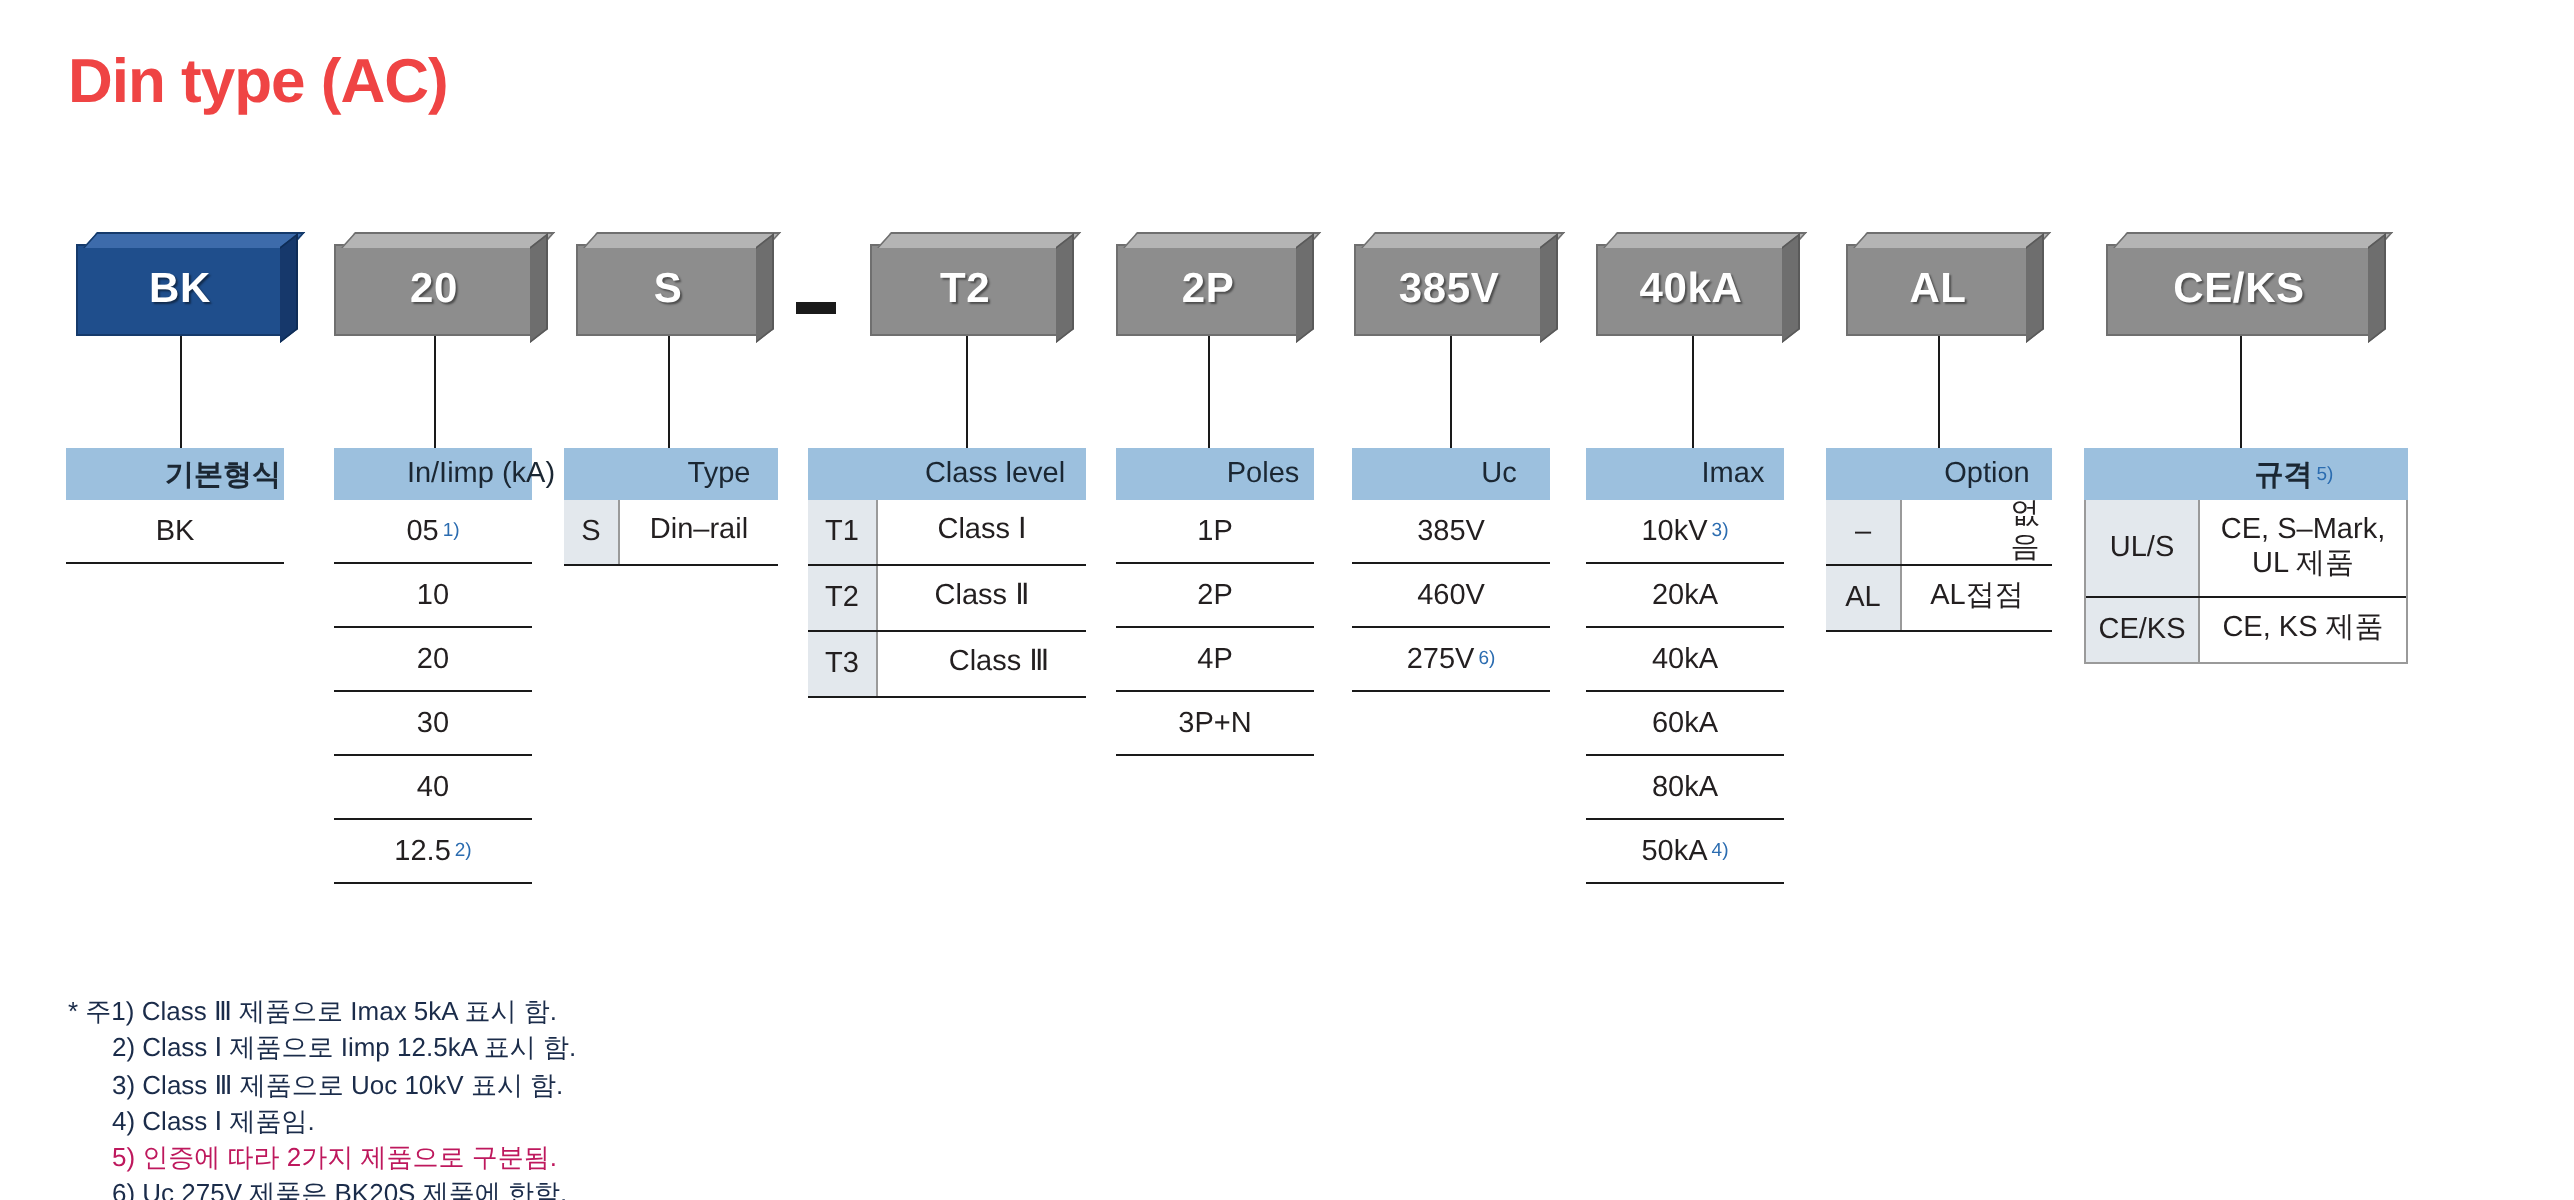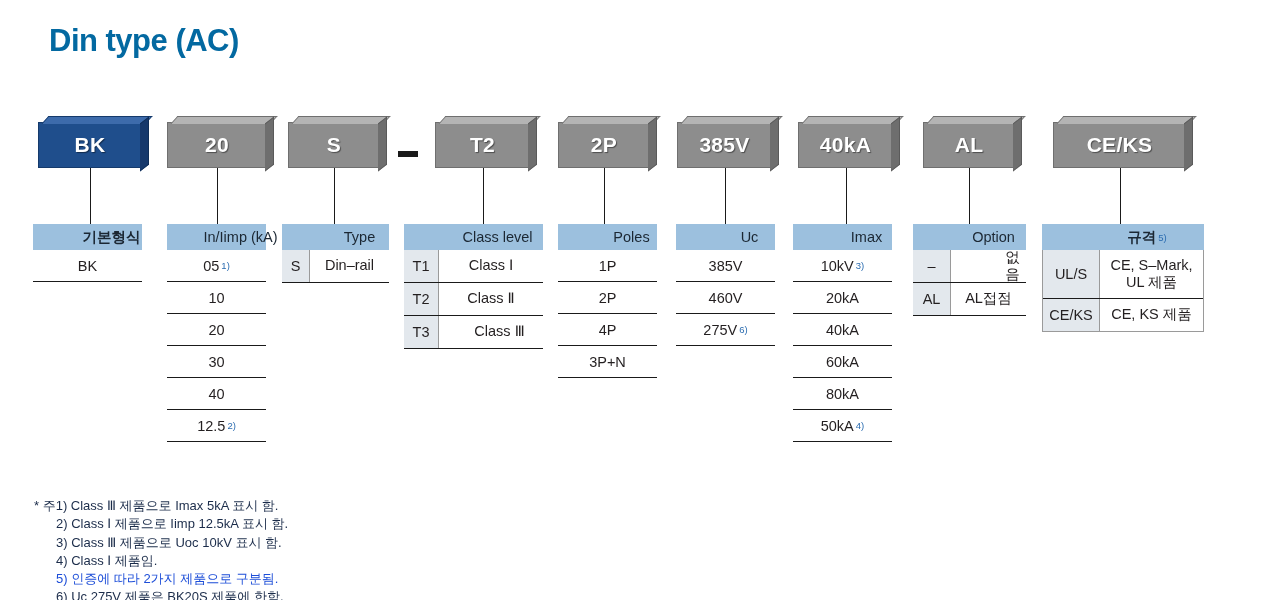--- a/index.html
+++ b/index.html
@@ -11,25 +11,25 @@
     width: 1287px; height: 600px;
     position: relative;
     font-family: "Liberation Sans", sans-serif;
     color: #231f20;
     overflow: hidden;
   }
 
   
   #page-title {
     position: absolute;
-    left: 49px; top: 23px;
+    left: 34px; top: 23px;
     font-size: 31px;
     font-weight: bold;
     letter-spacing: -0.5px;
-    color: #0369a1;
+    color: #ef4444;
   }
 
   
   #code-row {
     position: absolute;
     left: 0; top: 116px;
     width: 1287px; height: 60px;
   }
   .code-box {
     position: absolute;
@@ -165,21 +165,21 @@
     line-height: 18.3px;
     color: #1b2c4a;
     margin-top: 27px;
   }
   #footnotes .fn {
     white-space: nowrap;
     padding-left: 22px;
     position: relative;
   }
   #footnotes .fn.first { padding-left: 0; }
-  #footnotes .fn.red { color: #1d4ed8; }
+  #footnotes .fn.red { color: #be185d; }
 </style>
 </head>
 <body>
 
 <div id="page-title">Din type (AC)</div>
 
 <div id="code-row">
     <div class="code-box primary" style="left: 38px; width: 104px;">
       <span>BK</span>
     </div>

